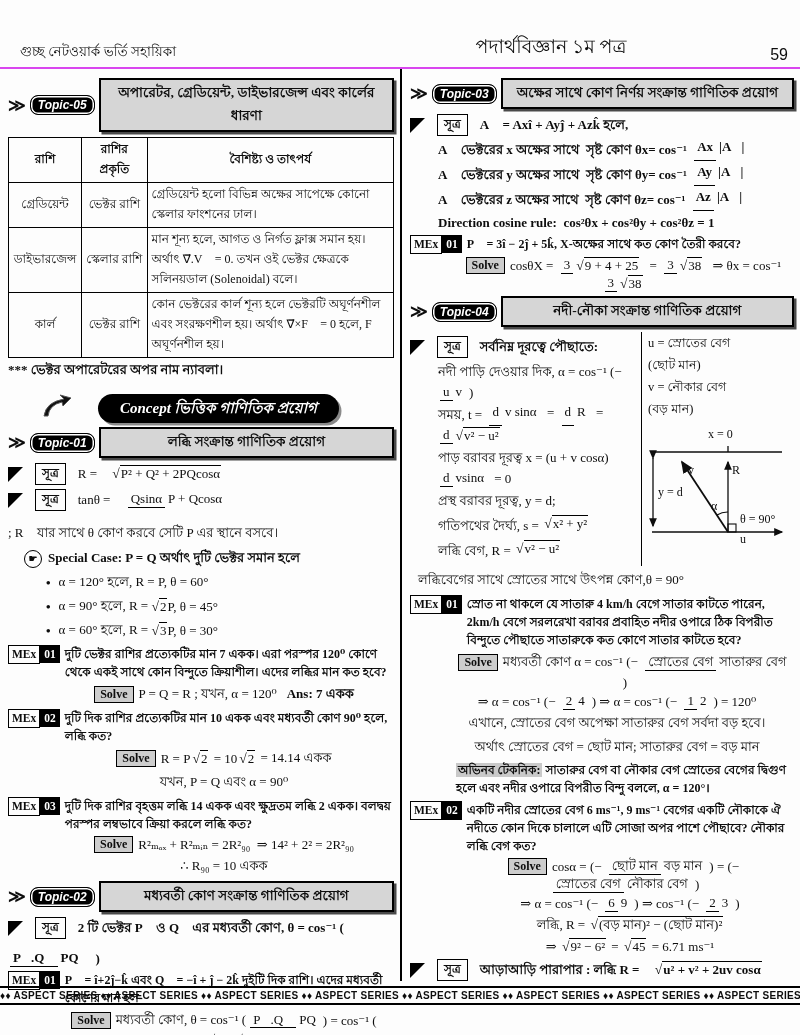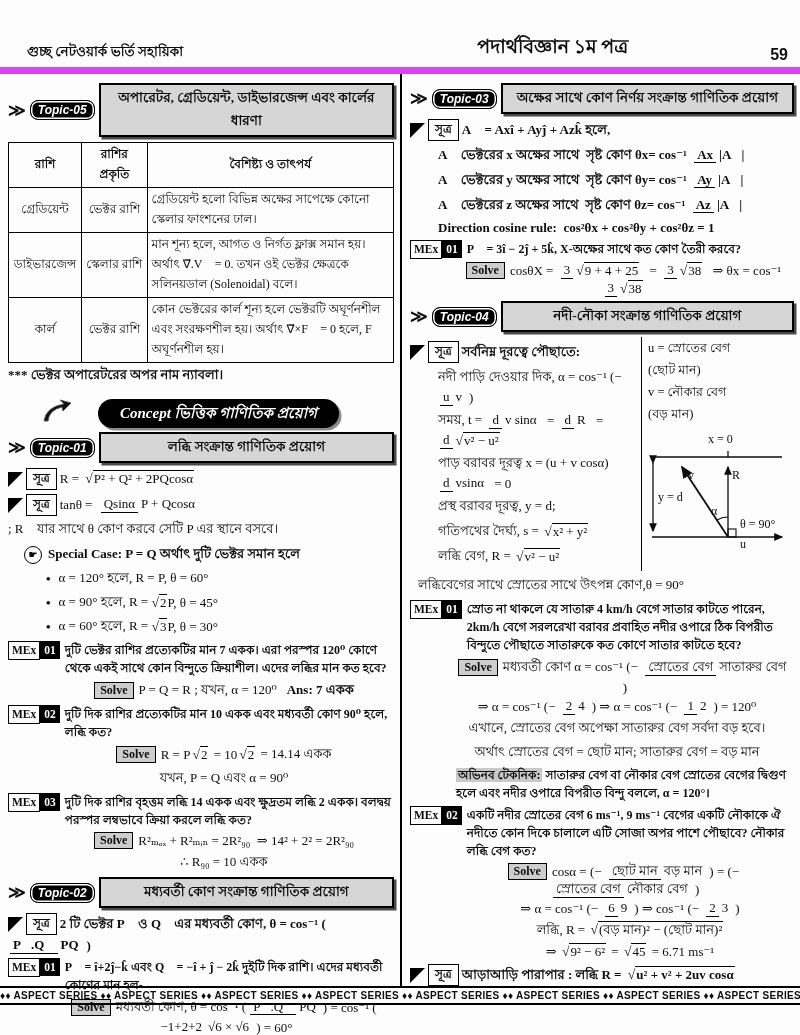--- a/index.html
+++ b/index.html
@@ -1,19 +1,19 @@
 <!DOCTYPE html>
 <html><head>
 <meta charset="utf-8">
 <style>
   html,body{margin:0;padding:0;background:#e8e8e8;}
   .page{position:relative;width:800px;height:1035px;background:#fdfdfd;margin:0 auto;
         font-family:"Liberation Serif","DejaVu Serif",serif;color:#0d0d0d;font-size:13px;overflow:hidden;}
   
-  .hdr{display:flex;align-items:flex-end;padding:32px 12px 3px 27px;border-bottom:7px solid #d946ef;font-weight:bold;}
+  .hdr{display:flex;align-items:flex-end;padding:32px 12px 3px 20px;border-bottom:2px solid #d946ef;font-weight:normal;}
   .hdr .hl{flex:1;font-size:13.5px;}
   .hdr .hc{flex:1;text-align:center;font-size:19px;}
   .hdr .hr{width:60px;text-align:right;font-size:16px;font-family:"Liberation Sans",sans-serif;}
   
   .cols{display:flex;align-items:stretch;height:912px;}
   .col{width:50%;box-sizing:border-box;padding:5px 6px 0 8px;}
   .col.rgt{border-left:2px solid #000;}
   
   .trow{display:flex;align-items:center;gap:4px;margin:4px 0 5px 0;}
   .chev{font-weight:bold;font-size:17px;line-height:1;}
@@ -21,41 +21,41 @@
           padding:2px 7px;font-size:12px;white-space:nowrap;box-shadow:inset 0 0 0 1.5px #fff;border:1px solid #000;
           font-family:"Liberation Sans",sans-serif;}
   .tbar{flex:1;background:#d6d6d6;border:2px solid #000;box-shadow:2.5px 2.5px 0 #4a4a4a;
         font-weight:bold;text-align:center;font-size:13.5px;padding:2px 2px;}
   
   table.tb{width:100%;border-collapse:collapse;font-size:12px;margin:1px 0 2px 0;}
   .tb th,.tb td{border:1.4px solid #000;padding:2px 4px;vertical-align:middle;}
   .tb th{font-weight:bold;text-align:center;}
   .tb td.c{text-align:center;}
   
-  .frow{display:flex;align-items:center;gap:3px;margin:4px 0;flex-wrap:wrap;}
+  .frow{display:flex;align-items:center;gap:12px;margin:4px 0;flex-wrap:wrap;}
   .flag{width:0;height:0;border-left:15px solid #000;border-bottom:15px solid transparent;flex:none;}
   .fbadge{border:1.5px solid #000;padding:0 6px;font-weight:bold;font-size:12px;flex:none;}
   
   .mrow{display:flex;gap:0;margin:4px 0 2px 0;align-items:flex-start;}
   .mexl{border:1.6px solid #000;font-weight:bold;padding:0 3px;font-size:11.5px;flex:none;line-height:1.5;}
   .mexn{background:#000;color:#fff;font-weight:bold;padding:0 4px;font-size:11.5px;flex:none;line-height:1.6;margin-right:5px;}
   .mq{flex:1;font-weight:bold;font-size:12px;line-height:1.5;}
   
   .sl{margin:3px 0 3px 46px;display:flex;align-items:center;flex-wrap:wrap;gap:2px;justify-content:center;}
   .solve{background:#cdcdcd;border:1.6px solid #000;font-weight:bold;padding:0 5px;font-size:12px;margin-right:3px;flex:none;}
   .mt{white-space:pre-wrap;}
   
   .fr{display:inline-flex;vertical-align:middle;text-align:center;margin:0 2px;line-height:1.15;}
   .nu{display:block;border-bottom:1.2px solid #000;padding:0 3px;}
   .de{display:block;padding:0 3px;}
   .sq{white-space:nowrap;}
   .sq::before{content:"√";font-size:1.05em;}
   .sq>span{border-top:1.2px solid #000;padding:0 1px;}
   .bold{font-weight:bold;}
-  .ind{margin-left:28px;display:flex;align-items:center;flex-wrap:wrap;gap:2px;margin-top:4px;margin-bottom:4px;}
+  .ind{margin-left:28px;display:flex;flex-wrap:wrap;gap:2px;margin-top:4px;margin-bottom:4px;}
   .note{font-weight:bold;margin:2px 0;}
   
   .banner{display:flex;align-items:flex-start;gap:26px;margin:13px 0 4px 34px;}
   .bpill{background:#000;color:#fff;border-radius:15px;padding:2px 22px;font-style:italic;font-weight:bold;
          font-size:15px;box-shadow:2.5px 2.5px 0 #8a8a8a;}
   
   .spc{display:flex;align-items:center;gap:6px;font-weight:bold;margin:3px 0 2px 16px;}
   .hand{border:1.5px solid #000;border-radius:50%;width:16px;height:16px;display:inline-flex;
         align-items:center;justify-content:center;font-size:10px;flex:none;}
   ul.bl{list-style:none;margin:2px 0;padding-left:38px;}

